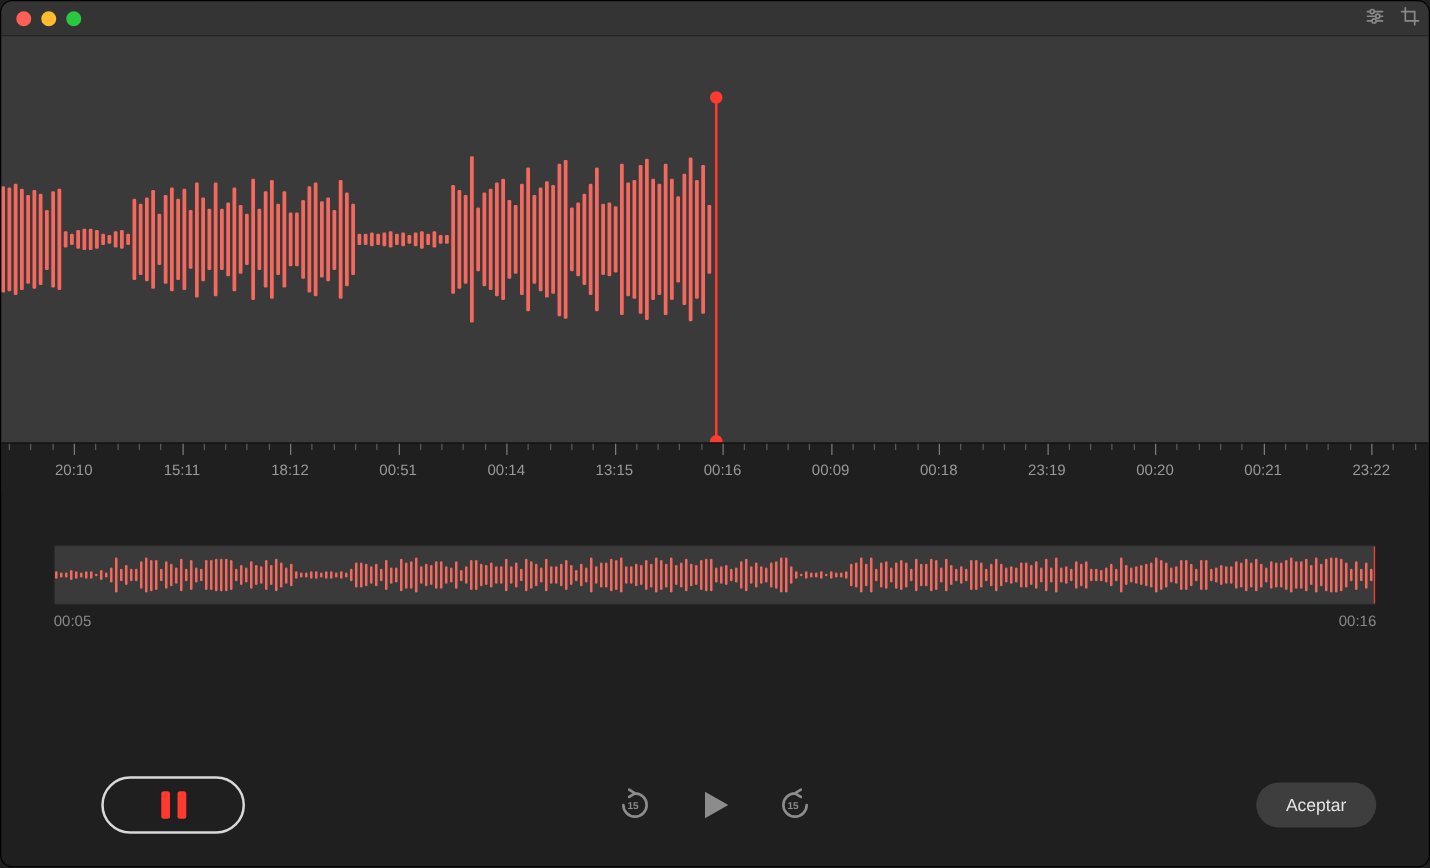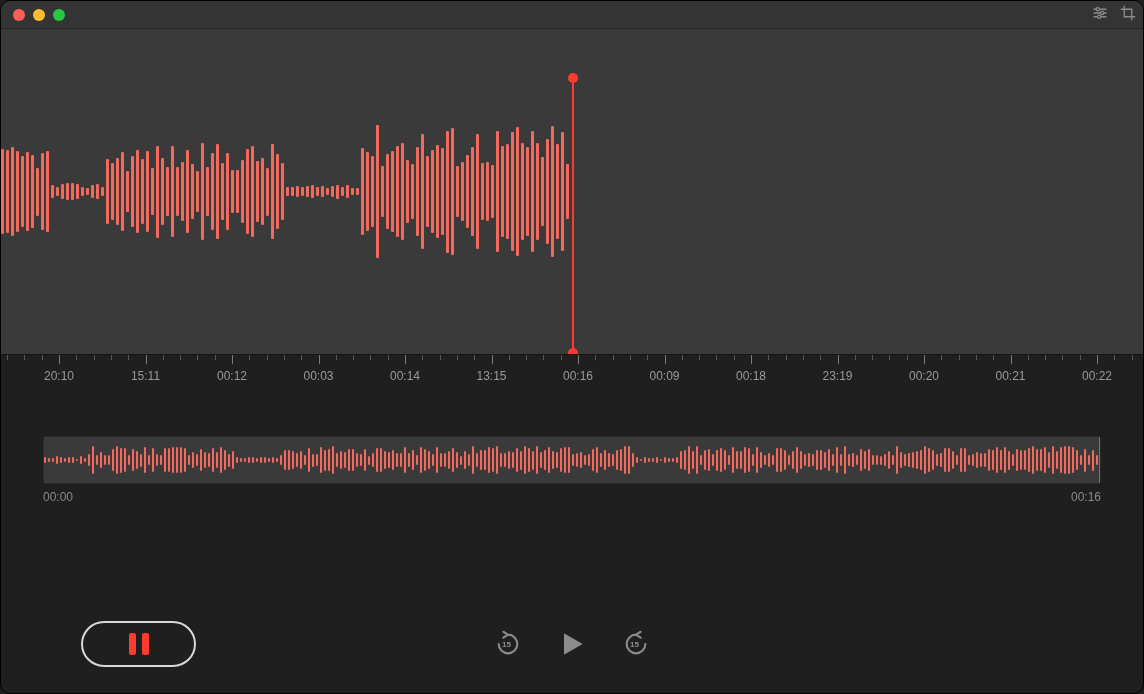--- a/index.html
+++ b/index.html
@@ -588,31 +588,31 @@
         <div class="tick major" style="left: 1096px;"></div>
         <div class="tick minor" style="left: 40.7px;"></div>
         <div class="tick minor" style="left: 23.4px;"></div>
         <div class="tick minor" style="left: 6.1px;"></div>
         <div class="tick minor" style="left: 1113.3px;"></div>
         <div class="tick minor" style="left: 1130.6px;"></div>
       </div>
     <div id="ruler-labels">
         <div class="ruler-label" style="left: 58px;">20:10</div>
         <div class="ruler-label" style="left: 144.5px;">15:11</div>
-        <div class="ruler-label" style="left: 231px;">00:12</div>
-        <div class="ruler-label" style="left: 317.5px;">00:03</div>
+        <div class="ruler-label" style="left: 231px;">18:12</div>
+        <div class="ruler-label" style="left: 317.5px;">00:51</div>
         <div class="ruler-label" style="left: 404px;">00:14</div>
         <div class="ruler-label" style="left: 490.5px;">13:15</div>
         <div class="ruler-label" style="left: 577px;">00:16</div>
         <div class="ruler-label" style="left: 663.5px;">00:09</div>
         <div class="ruler-label" style="left: 750px;">00:18</div>
         <div class="ruler-label" style="left: 836.5px;">23:19</div>
         <div class="ruler-label" style="left: 923px;">00:20</div>
         <div class="ruler-label" style="left: 1009.5px;">00:21</div>
-        <div class="ruler-label" style="left: 1096px;">00:22</div>
+        <div class="ruler-label" style="left: 1096px;">23:22</div>
       </div>
   </div>
 
   <div class="overview-wrap">
     <div class="overview">
       <div class="mini-bars" id="mini-bars">
           <div class="mini-bar" style="height: 5.2px;"></div>
           <div class="mini-bar" style="height: 3.7px;"></div>
           <div class="mini-bar" style="height: 4.9px;"></div>
           <div class="mini-bar" style="height: 7.1px;"></div>
@@ -873,21 +873,21 @@
           <div class="mini-bar" style="height: 19.9px;"></div>
           <div class="mini-bar" style="height: 9.7px;"></div>
           <div class="mini-bar" style="height: 23px;"></div>
           <div class="mini-bar" style="height: 10.6px;"></div>
           <div class="mini-bar" style="height: 21px;"></div>
           <div class="mini-bar" style="height: 9.7px;"></div>
         </div>
       <div class="overview-playhead"></div>
     </div>
     <div class="overview-labels">
-      <span>00:00</span>
+      <span>00:05</span>
       <span>00:16</span>
     </div>
   </div>
 
 
   <div class="controls">
     <div class="record-pause">
       <span class="pause-glyph">
         <span></span>
           <span></span>
@@ -907,15 +907,18 @@
         </svg>
       </div>
       <div class="skip-btn" style="position:relative">
         <svg viewBox="0 0 24 24" width="28" height="28" fill="none" stroke="currentColor" stroke-width="1.8" stroke-linecap="round">
           <path d="M12 4 L16 1.5 M12 4 L16 6.5 M12 4 A8 8 0 1 0 20 12"></path>
         </svg>
         <span class="skip-num" style="left:9px;top:11px">15</span>
       </div>
     </div>
 
+    <button class="done-btn">
+      <span>Aceptar</span>
+    </button>
   </div>
 
 </div>
 
 </body></html>

